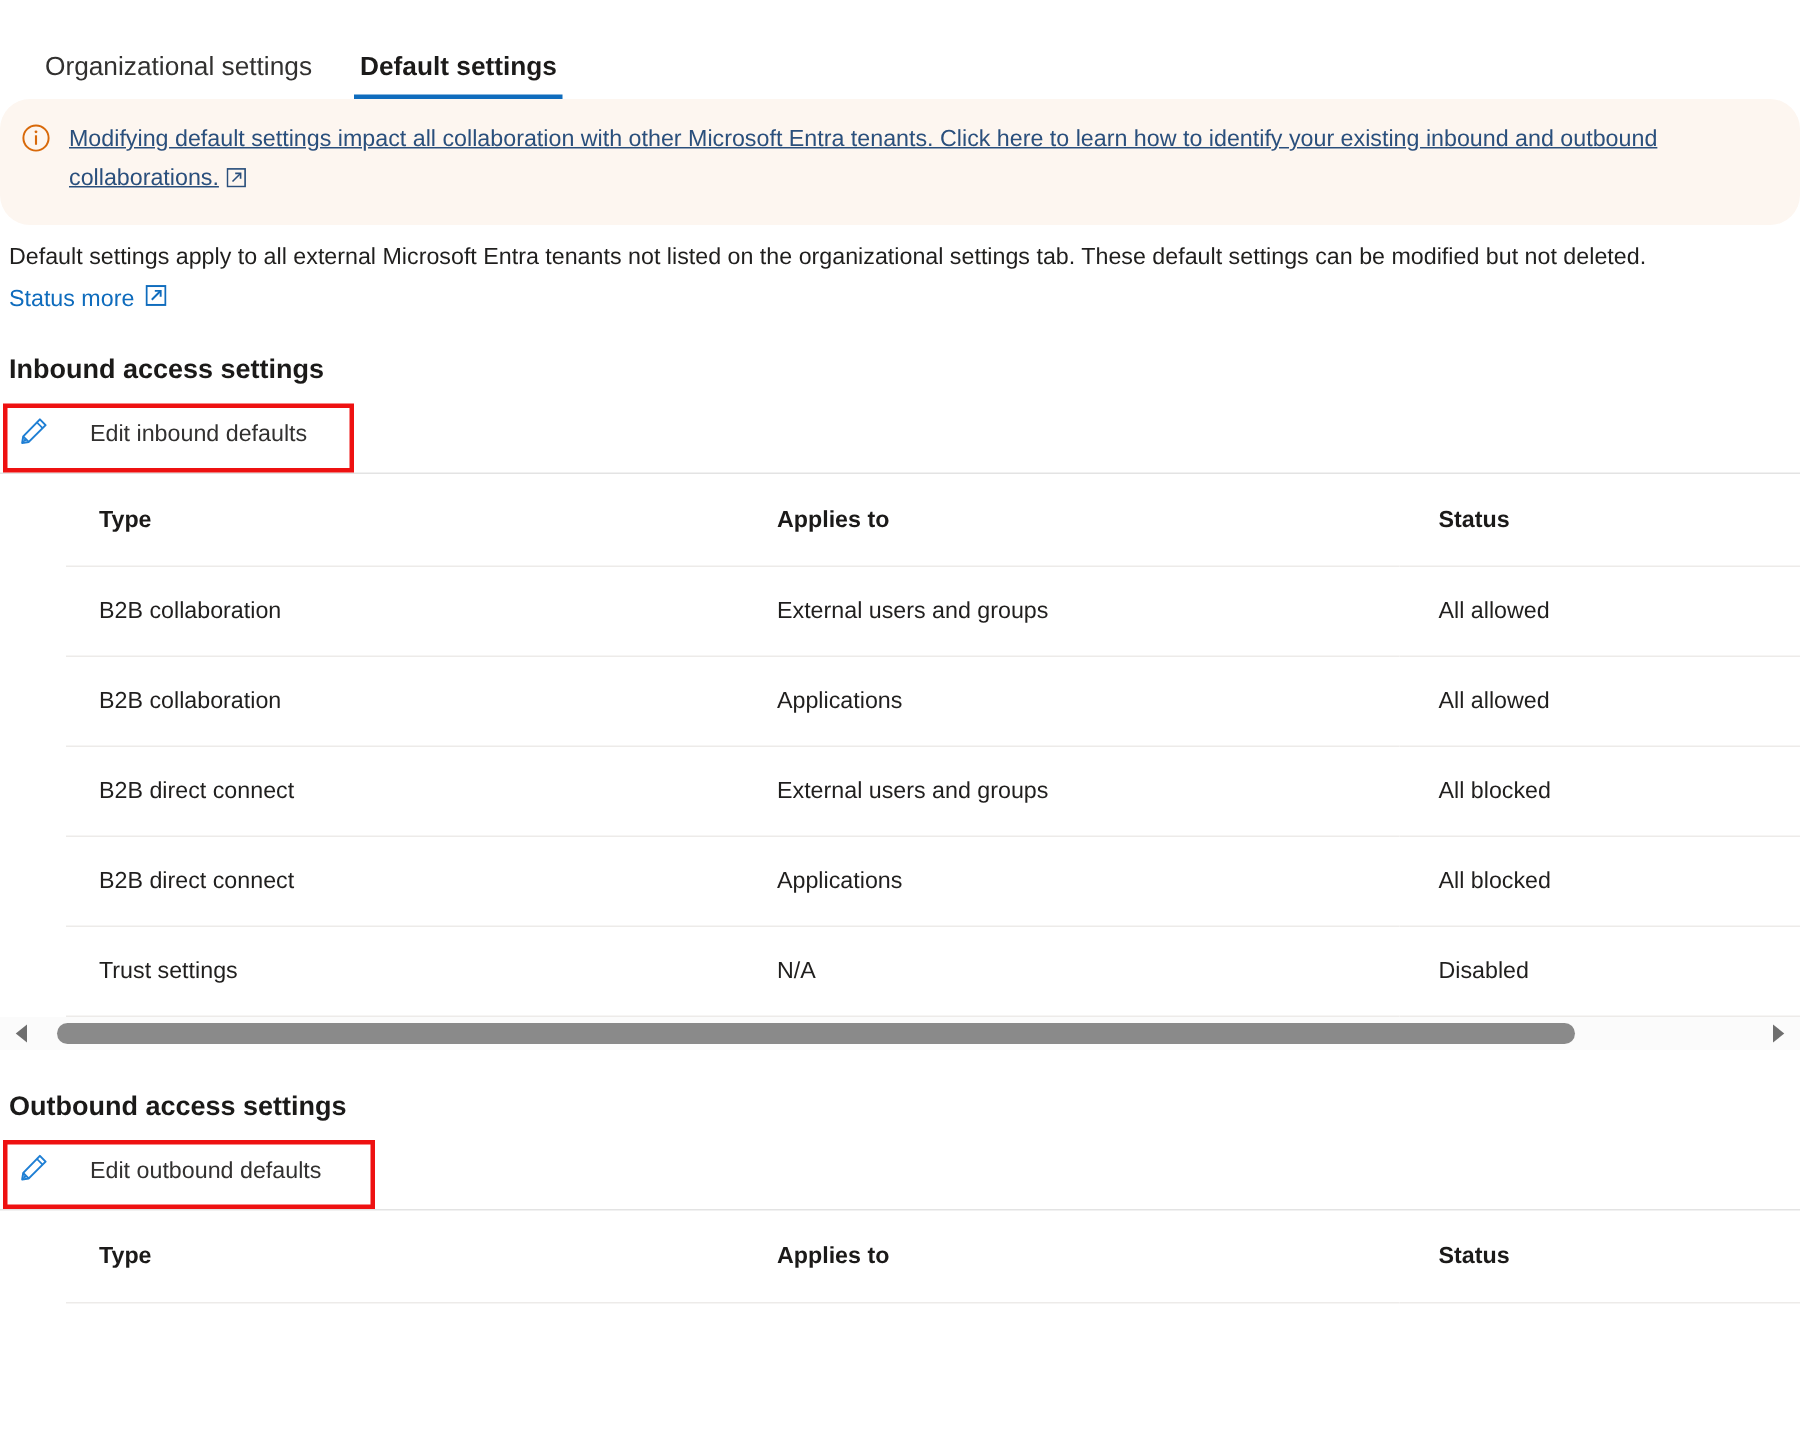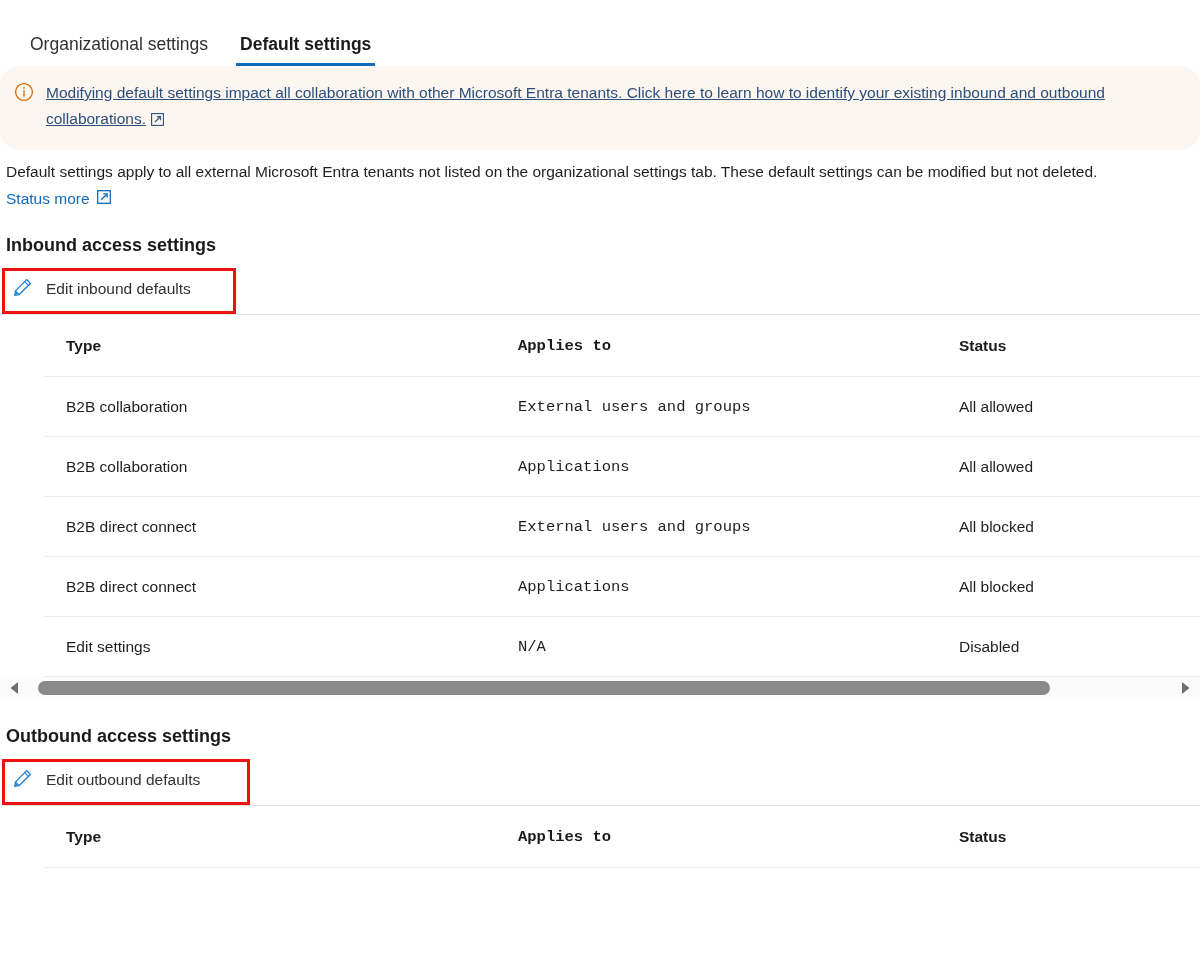--- a/index.html
+++ b/index.html
@@ -94,21 +94,21 @@
   }
 
   .cmdbar {
     position: relative;
     margin-top: 12px;
     height: 46px;
   }
   .edit-btn {
     display: inline-flex;
     align-items: center;
-    gap: 13px;
+    gap: 27px;
     height: 42px;
     padding: 0 14px 0 12px;
     background: #ffffff;
     cursor: pointer;
     font-size: 15.5px;
     color: #323130;
   }
   .red-box {
     position: absolute;
     left: 2px;
@@ -142,21 +142,21 @@
   table.grid td {
     text-align: left;
     color: #201f1e;
     padding: 21px 0 20px 22px;
     border-bottom: 1px solid #edebe9;
     white-space: nowrap;
     overflow: hidden;
   }
   table.grid tr.last-row td { border-bottom: 1px solid #edebe9; }
   .col-type    { width: 446px; }
-  .col-applies { width: 443px; font-family: Liberation Mono, monospace; }
+  .col-applies { width: 443px; }
   .col-status  { width: 311px; }
   table.grid th.col-applies, table.grid td.col-applies { padding-left: 28px; }
   table.grid th.col-status,  table.grid td.col-status  { padding-left: 26px; }
 
   
   .hscroll {
     position: relative;
     width: 1200px;
     height: 22px;
     background: #fbfbfb;
@@ -276,21 +276,21 @@
         <td class="col-type">B2B direct connect</td>
         <td class="col-applies">External users and groups</td>
         <td class="col-status">All blocked</td>
       </tr>
       <tr>
         <td class="col-type">B2B direct connect</td>
         <td class="col-applies">Applications</td>
         <td class="col-status">All blocked</td>
       </tr>
       <tr class="last-row">
-        <td class="col-type">Edit settings</td>
+        <td class="col-type">Trust settings</td>
         <td class="col-applies">N/A</td>
         <td class="col-status">Disabled</td>
       </tr>
     </tbody>
   </table>
 
   
   <div class="hscroll">
     <div class="sb-arrow">
       <svg width="12" height="14" viewBox="0 0 12 14">

